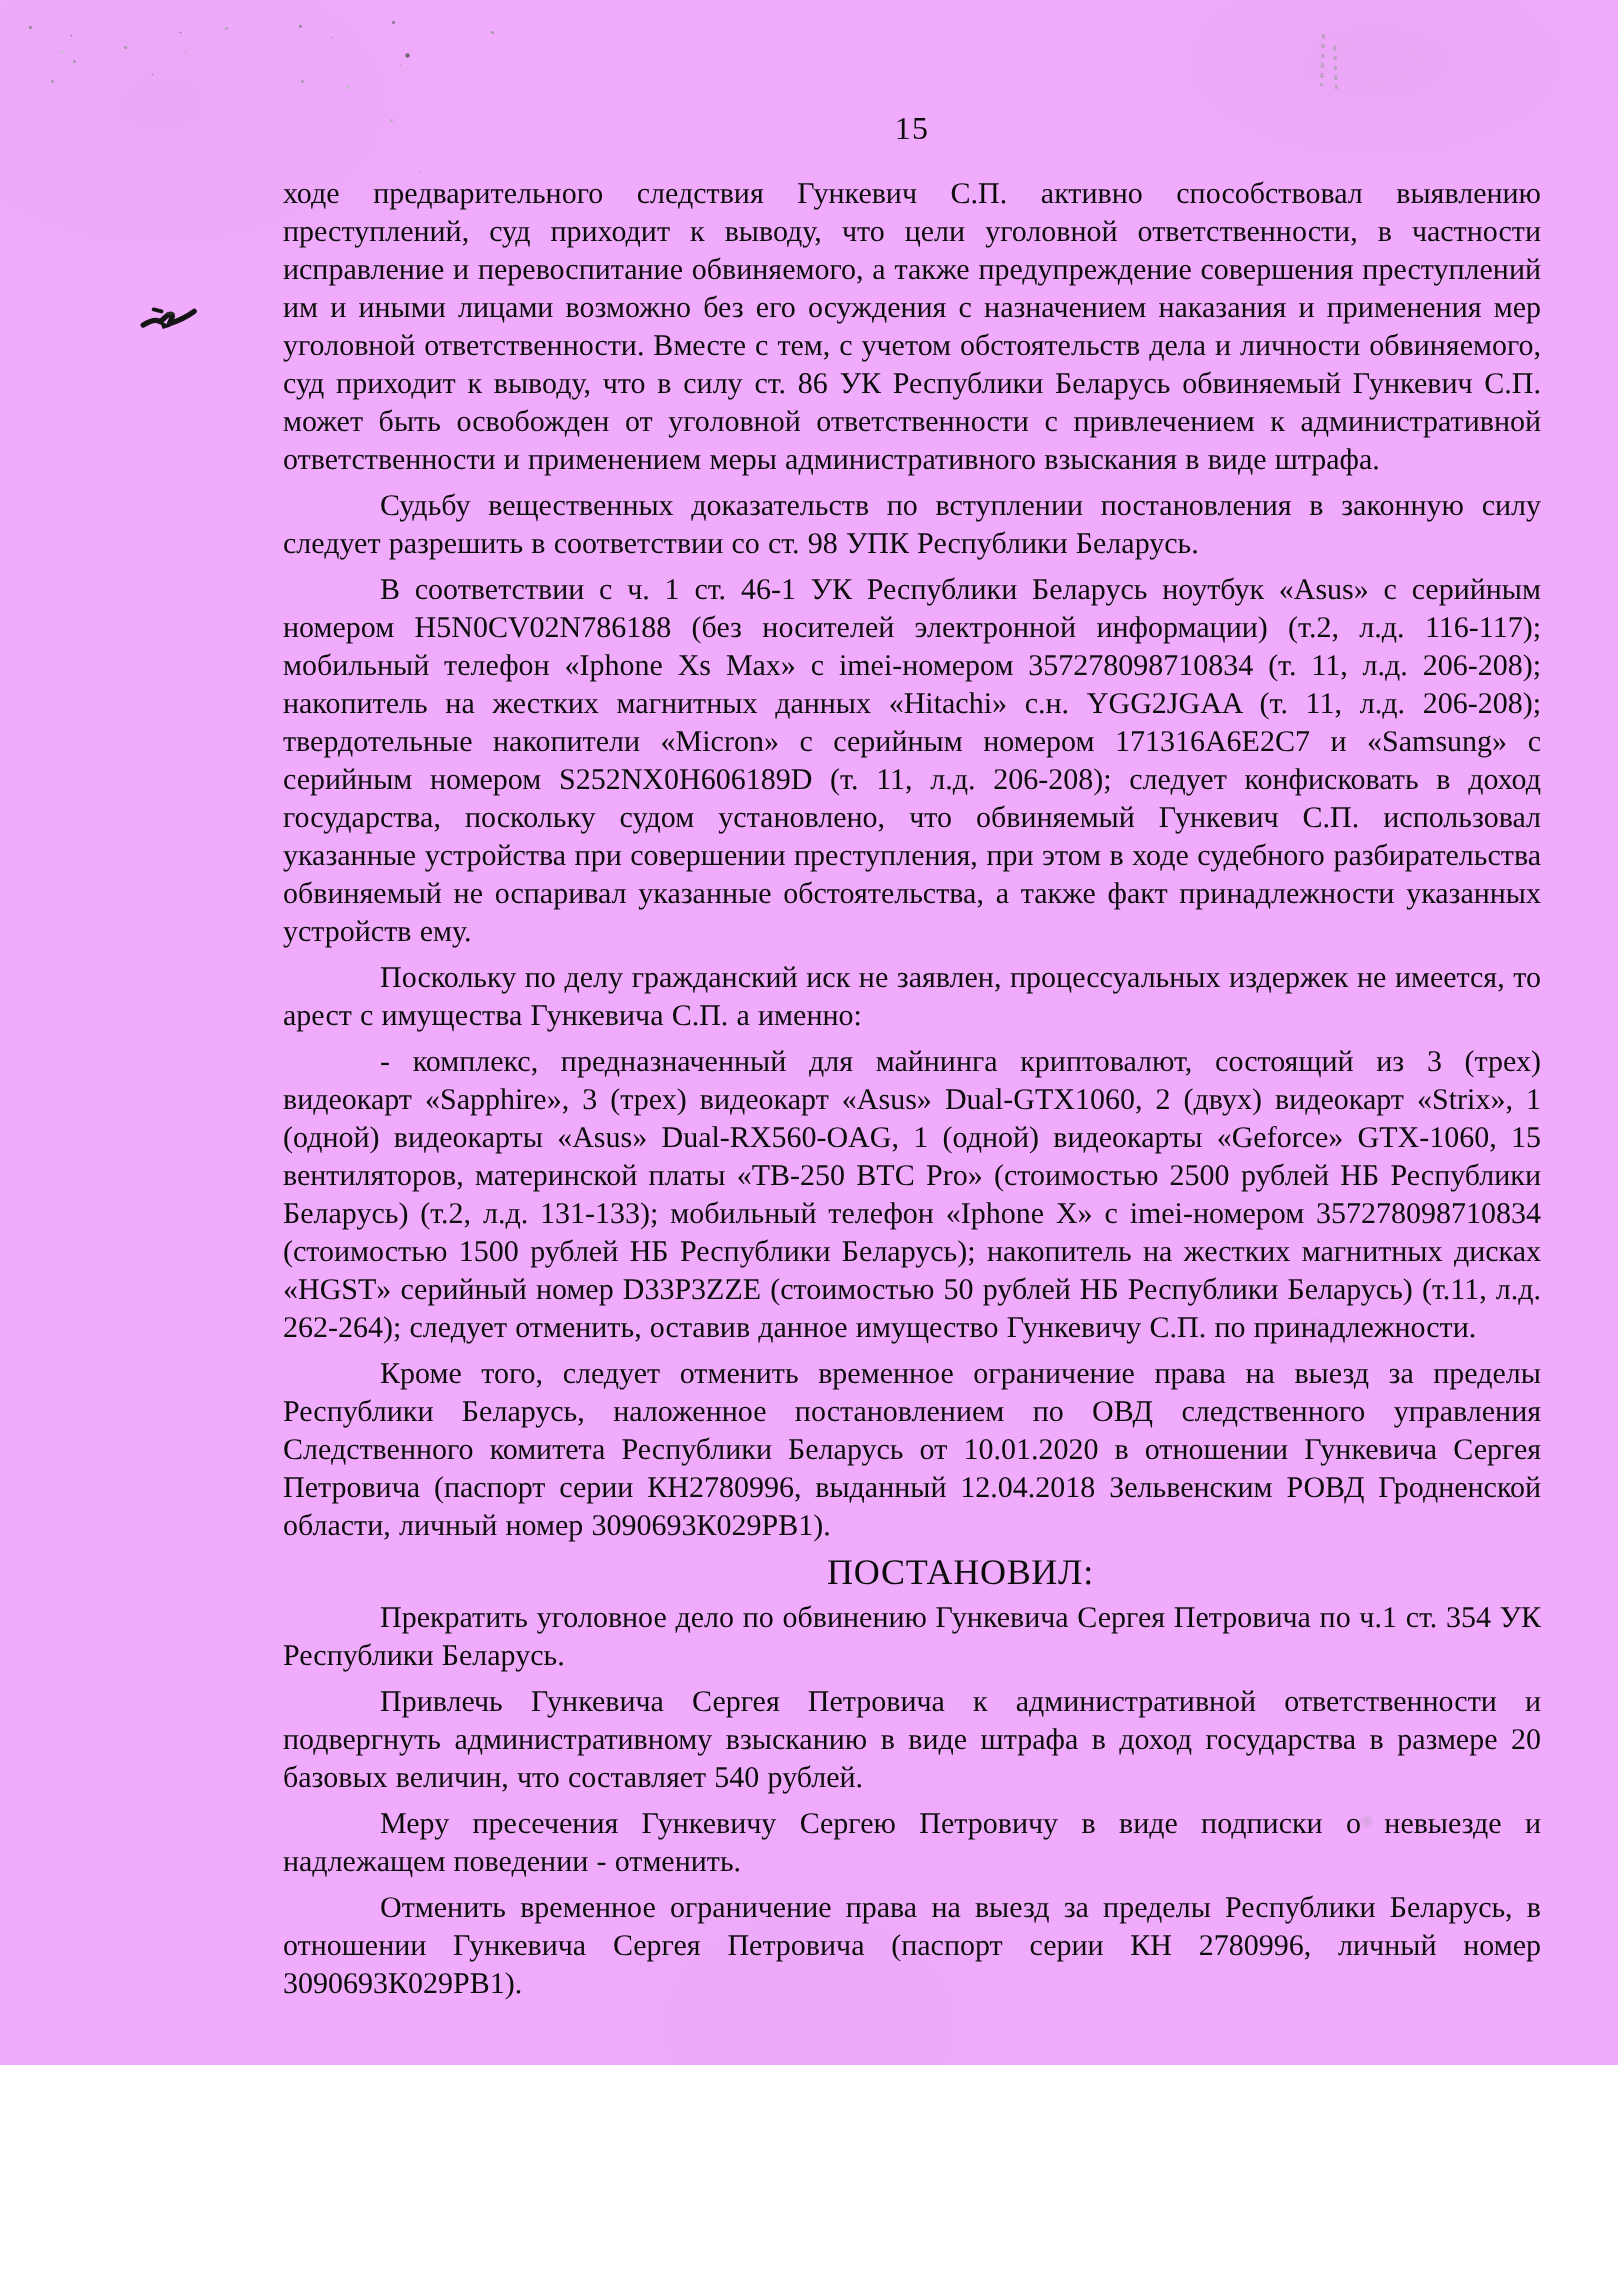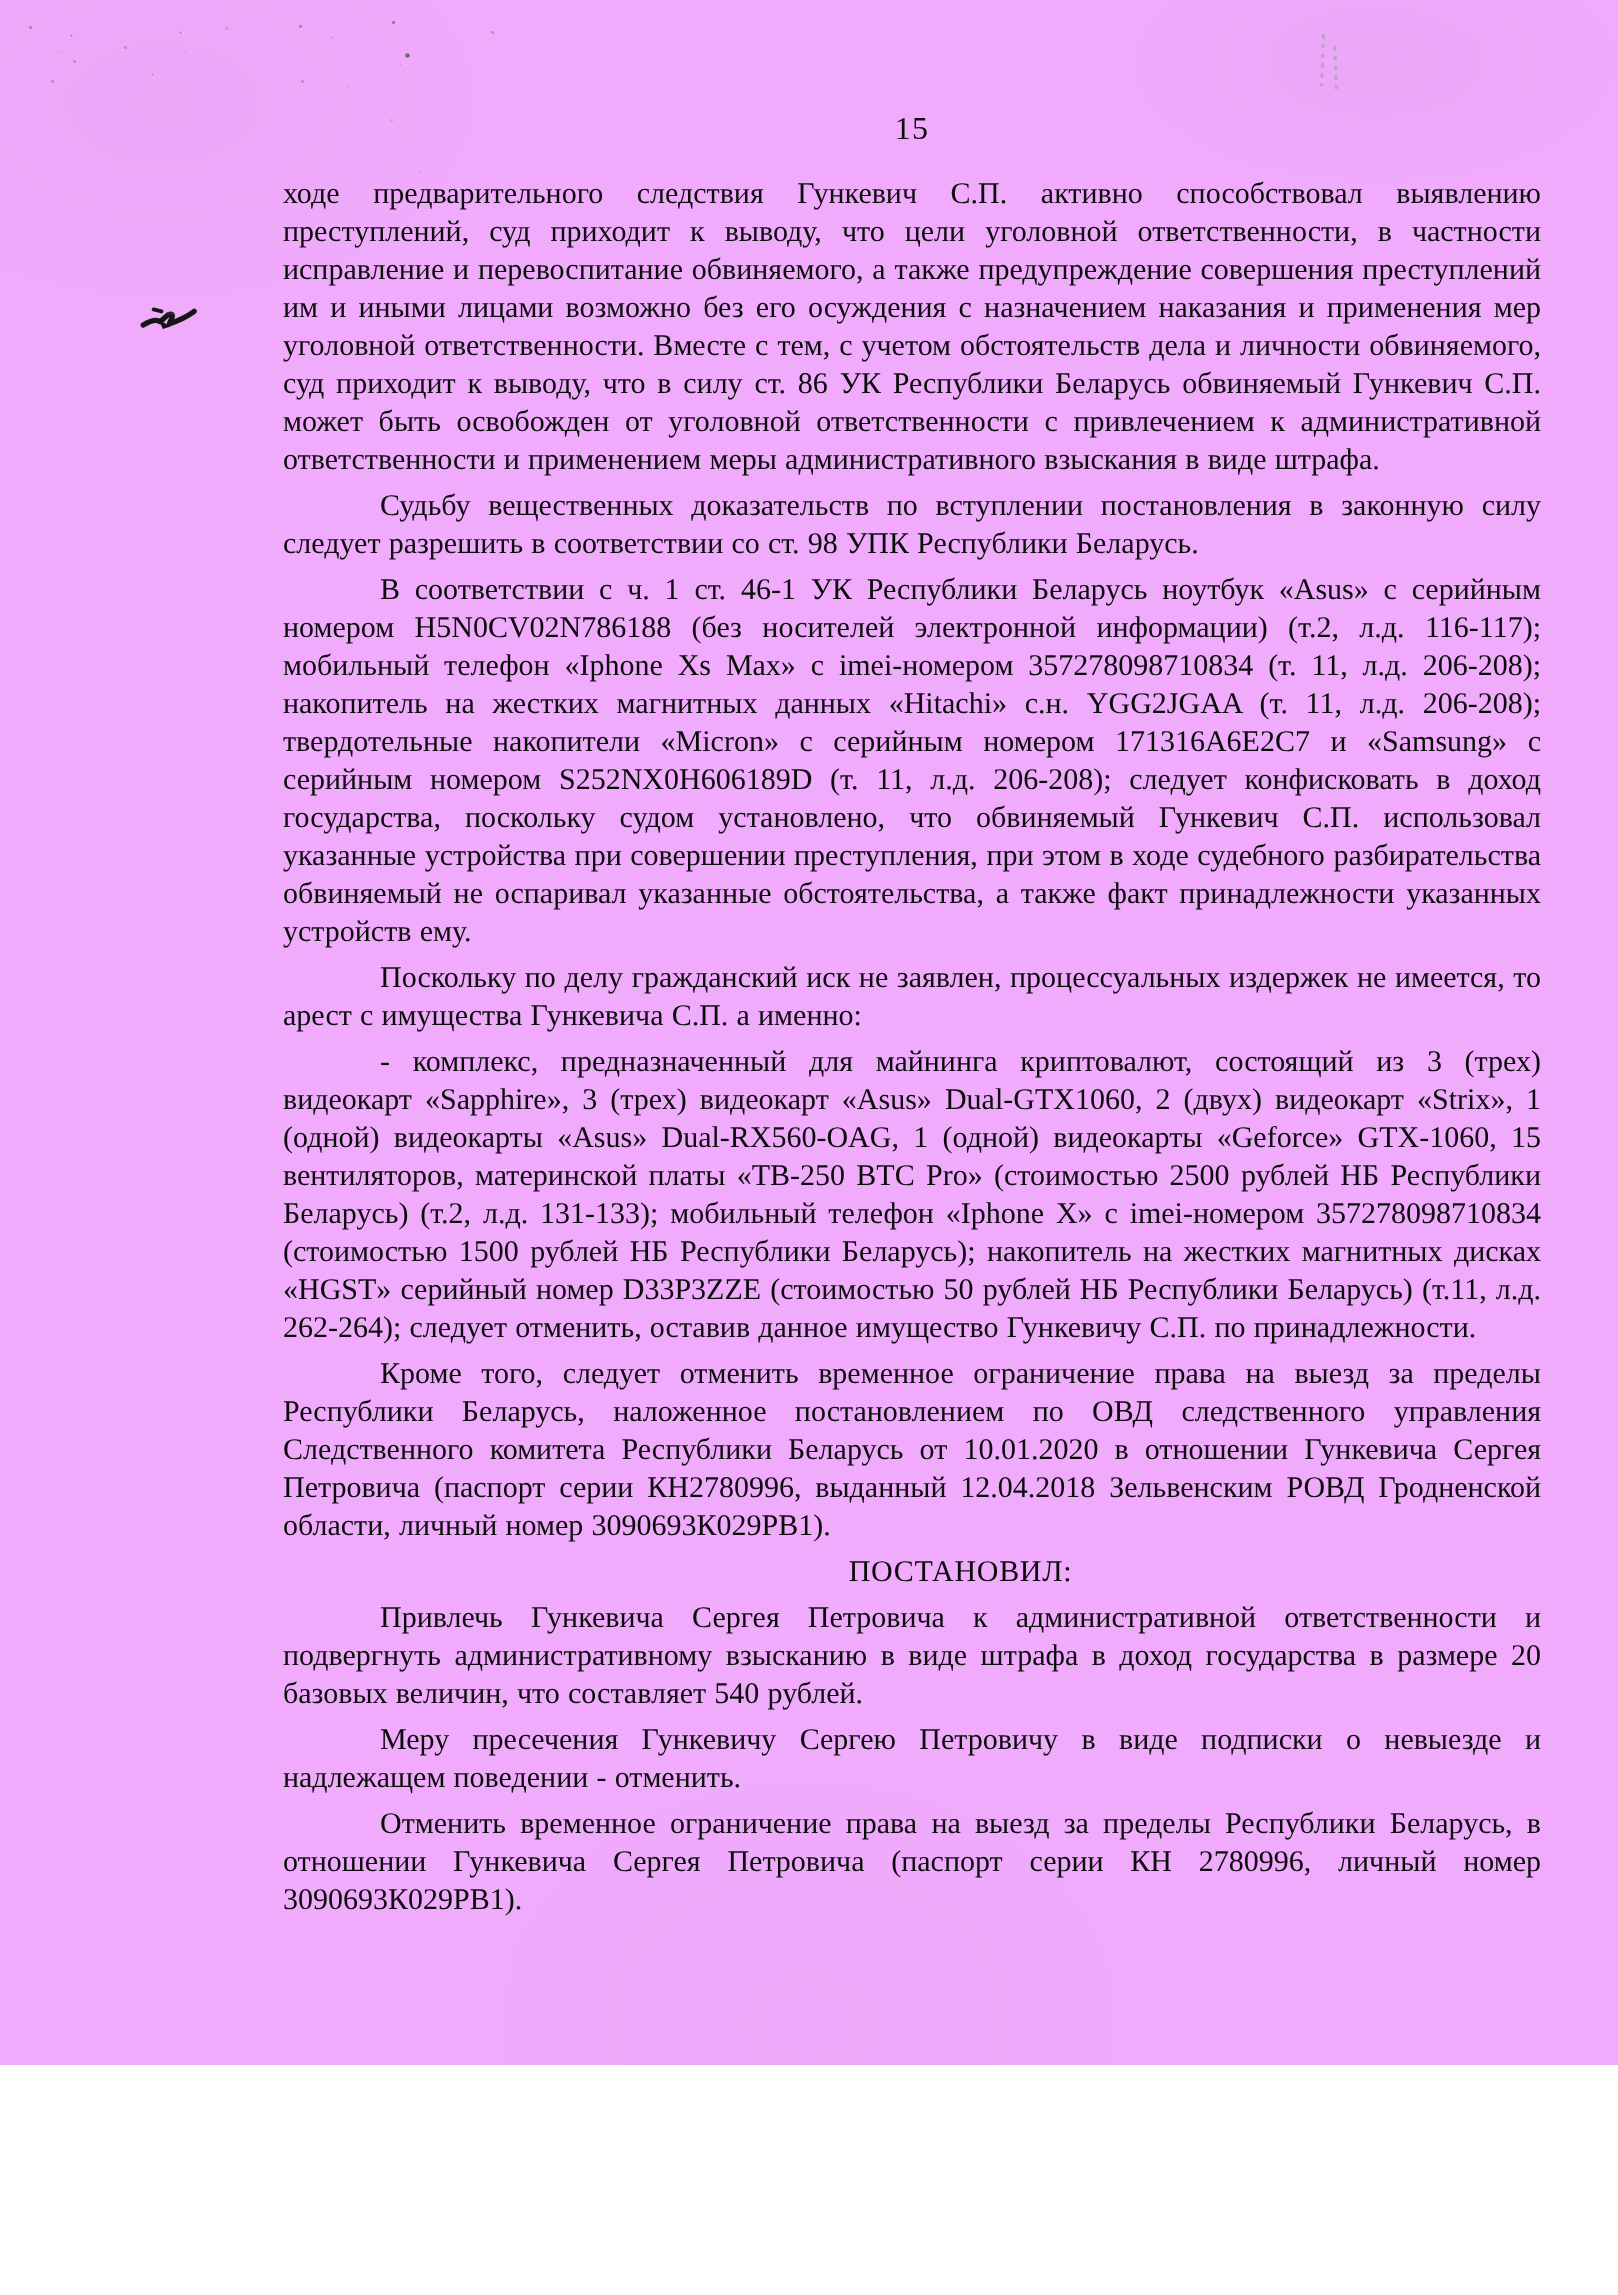--- a/index.html
+++ b/index.html
@@ -53,21 +53,21 @@
     text-indent: 97px;
     word-spacing: 0.7px;
   }
   .text-block p.p-continuation {
     text-indent: 0;
   }
   .resolution-heading {
     margin: 0;
     text-indent: 0;
     text-align: center;
-    font-size: 30px;
+    font-size: 36px;
     line-height: 38px;
     letter-spacing: 0.7px;
   }
 
   
   .speckles {
     position: absolute;
     top: 0; left: 0;
     width: 2.6px; height: 2.6px;
     border-radius: 50%;
@@ -159,19 +159,20 @@
   <div class="page-number">15</div>
 
   <main class="text-block">
     <p class="p-continuation">ходе предварительного следствия Гункевич С.П.  активно способствовал выявлению преступлений, суд приходит к выводу, что цели уголовной ответственности, в частности исправление и перевоспитание обвиняемого, а также предупреждение совершения преступлений им и иными лицами возможно без его осуждения с назначением наказания и применения мер уголовной ответственности. Вместе с тем, с учетом обстоятельств дела и личности обвиняемого, суд приходит к выводу, что в силу ст. 86 УК Республики Беларусь обвиняемый Гункевич С.П. может быть освобожден от уголовной ответственности с привлечением к административной ответственности и применением меры административного взыскания в виде штрафа.</p>
     <p>Судьбу вещественных доказательств по вступлении постановления в законную силу следует разрешить в соответствии со ст. 98 УПК Республики Беларусь.</p>
     <p>В соответствии с ч. 1 ст. 46-1 УК Республики Беларусь ноутбук «Asus» с серийным номером H5N0CV02N786188 (без носителей электронной информации) (т.2, л.д. 116-117); мобильный телефон «Iphone Xs Max» с imei-номером 357278098710834 (т. 11, л.д. 206-208); накопитель на жестких магнитных данных «Hitachi» с.н. YGG2JGAA (т. 11, л.д. 206-208); твердотельные накопители «Micron» с серийным номером 171316A6E2C7 и «Samsung» с серийным номером S252NX0H606189D (т. 11, л.д. 206-208); следует конфисковать в доход государства, поскольку судом установлено, что обвиняемый Гункевич С.П. использовал указанные устройства при совершении преступления, при этом в ходе судебного разбирательства обвиняемый не оспаривал указанные обстоятельства, а также факт принадлежности указанных устройств ему.</p>
     <p>Поскольку по делу гражданский иск не заявлен, процессуальных издержек не имеется, то арест с имущества Гункевича С.П. а именно:</p>
     <p>- комплекс, предназначенный для майнинга криптовалют, состоящий из 3 (трех) видеокарт «Sapphire», 3 (трех) видеокарт «Asus» Dual-GTX1060, 2 (двух) видеокарт «Strix», 1 (одной) видеокарты «Asus» Dual-RX560-OAG, 1 (одной) видеокарты «Geforce» GTX-1060, 15 вентиляторов, материнской платы «TB-250 BTC Pro» (стоимостью 2500 рублей НБ Республики Беларусь) (т.2, л.д. 131-133); мобильный телефон «Iphone X» с imei-номером 357278098710834 (стоимостью 1500 рублей НБ Республики Беларусь); накопитель на жестких магнитных дисках «HGST» серийный номер D33P3ZZE (стоимостью 50 рублей НБ Республики Беларусь) (т.11, л.д. 262-264); следует отменить, оставив данное имущество Гункевичу С.П. по принадлежности.</p>
     <p>Кроме того, следует отменить временное ограничение права на выезд за пределы Республики Беларусь, наложенное постановлением по ОВД следственного управления Следственного комитета Республики Беларусь от 10.01.2020 в отношении Гункевича Сергея Петровича (паспорт серии КН2780996, выданный 12.04.2018 Зельвенским РОВД Гродненской области, личный номер 3090693К029РВ1).</p>
     <p class="resolution-heading">ПОСТАНОВИЛ:</p>
+    <p>Прекратить уголовное дело по обвинению Гункевича Сергея Петровича по ч.1 ст. 354 УК Республики Беларусь.</p>
     <p>Привлечь Гункевича Сергея Петровича к административной ответственности и подвергнуть административному взысканию в виде штрафа в доход государства в размере 20 базовых величин, что составляет 540 рублей.</p>
     <p>Меру пресечения Гункевичу Сергею Петровичу в виде подписки о невыезде и надлежащем поведении - отменить.</p>
     <p>Отменить временное ограничение права на выезд за пределы Республики Беларусь, в отношении Гункевича Сергея Петровича (паспорт серии КН 2780996, личный номер 3090693К029РВ1).</p>
   </main>
 
 </div>
 
 
 </body></html>

